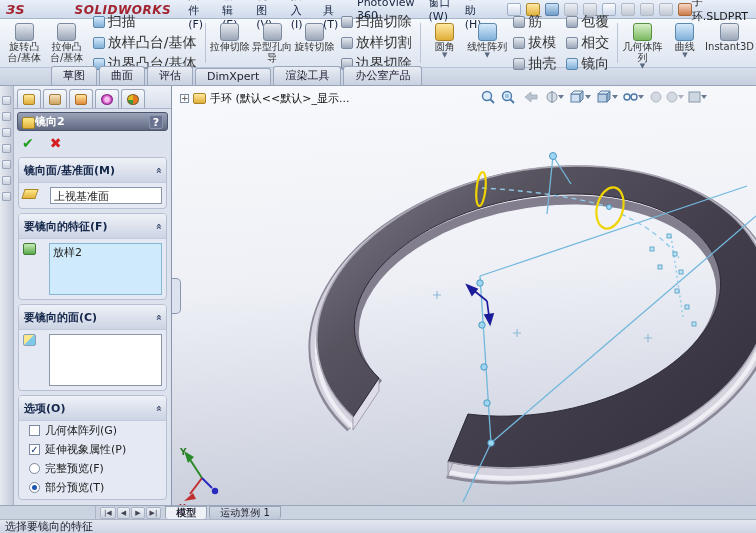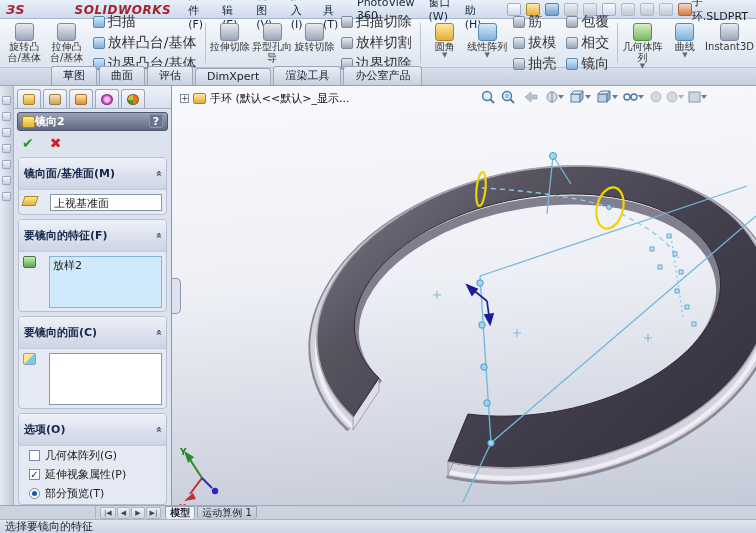--- a/index.html
+++ b/index.html
@@ -77,21 +77,21 @@
   .pm-title { height:19px; margin:3px 3px 0; display:flex; align-items:center; 
     padding:0 4px; border-radius:3px; color:#fff; font-weight:bold;
     background:linear-gradient(#9aa3b8,#5f6880); border:1px solid #4d566e; }
   .pm-title .fico { width:13px; height:12px; }
   .pm-help { margin-left:auto; width:14px; height:14px; text-align:center; line-height:13px;
     color:#fff; background:#6a7490; border:1px solid #8a94aa; border-radius:2px; font-weight:bold; }
   .pm-actions { display:flex; gap:16px; padding:4px 8px 2px; font-size:14px; font-weight:bold; }
   .ok { color:#1e9e1e; } .cancel { color:#d42020; }
 
   .sec { margin:4px 4px 0; background:#e4e9f3; border:1px solid #b7c0d2; border-radius:4px; overflow:hidden; }
-  .sec-h { height:32px; display:flex; justify-content:space-between; align-items:center;
+  .sec-h { height:25px; display:flex; justify-content:space-between; align-items:center;
     padding:0 5px; font-weight:bold; color:#14264a;
     background:linear-gradient(#eef1f7,#ccd4e4); border-bottom:1px solid #c2cbdc; }
   .chev { display:inline-block; transform:rotate(-90deg); color:#3a4a6a; font-size:10px; }
   .sec-b { padding:4px; display:flex; gap:13px; align-items:flex-start; }
   .fico { width:14px; height:10px; background:linear-gradient(#ffe88a,#e2b43c);
     border:1px solid #a8861f; transform:skewX(-18deg); flex:none; margin-top:2px; }
   .fico2 { width:13px; height:12px; background:linear-gradient(135deg,#ffe88a 45%,#7ec8e8 50%);
     border:1px solid #8aa0b8; flex:none; border-radius:2px; }
   .fico3 { width:13px; height:12px; background:linear-gradient(#c8ecb8,#58a84a);
     border:1px solid #3f7a34; flex:none; border-radius:2px; }
@@ -123,21 +123,21 @@
   .vtbar { position:absolute; top:2px; left:308px; z-index:3; }
   .vp-canvas { position:absolute; inset:0; }
 
   
   .bottombar { height:14px; display:flex; align-items:stretch;
     background:#ccd3e0; border-top:1px solid #9aa6ba; font-size:10px; }
   .bb-spacer { width:96px; border-right:1px solid #aab4c6; }
   .bb-nav { display:flex; align-items:center; gap:1px; padding:0 4px; color:#445; }
   .bb-nav span { padding:0 3px; border:1px solid #aab4c6; background:linear-gradient(#eef1f6,#ccd4e0);
     border-radius:2px; font-size:7px; line-height:10px; }
-  .btab { padding:0 4px; display:flex; align-items:center; border:1px solid #98a4b8;
+  .btab { padding:0 10px; display:flex; align-items:center; border:1px solid #98a4b8;
     border-bottom:none; background:linear-gradient(#d2d9e5,#bfc8d6); margin-right:2px;
     border-radius:0 0 3px 3px; color:#223; }
   .btab.active { background:#eef1f6; font-weight:bold; }
   .statusbar { height:14px; display:flex; align-items:center; padding-left:5px;
     background:linear-gradient(#e2e7f0,#cdd5e3); border-top:1px solid #aab4c6; color:#223; }
 </style>
 </head>
 <body>
 
 <div class="menubar">
@@ -367,20 +367,24 @@
       <div class="optcol">
         <div class="opt">
           <span class="cb"></span>
           <span>几何体阵列(G)</span>
         </div>
         <div class="opt">
           <span class="cb">✓</span>
           <span>延伸视象属性(P)</span>
         </div>
         <div class="opt">
+          <span class="rb"></span>
+          <span>完整预览(F)</span>
+        </div>
+        <div class="opt">
           <span class="rb on"></span>
           <span>部分预览(T)</span>
         </div>
       </div>
     </div>
   </div>
 
   <div class="flyout-handle"></div>
 
   <div class="viewport">

